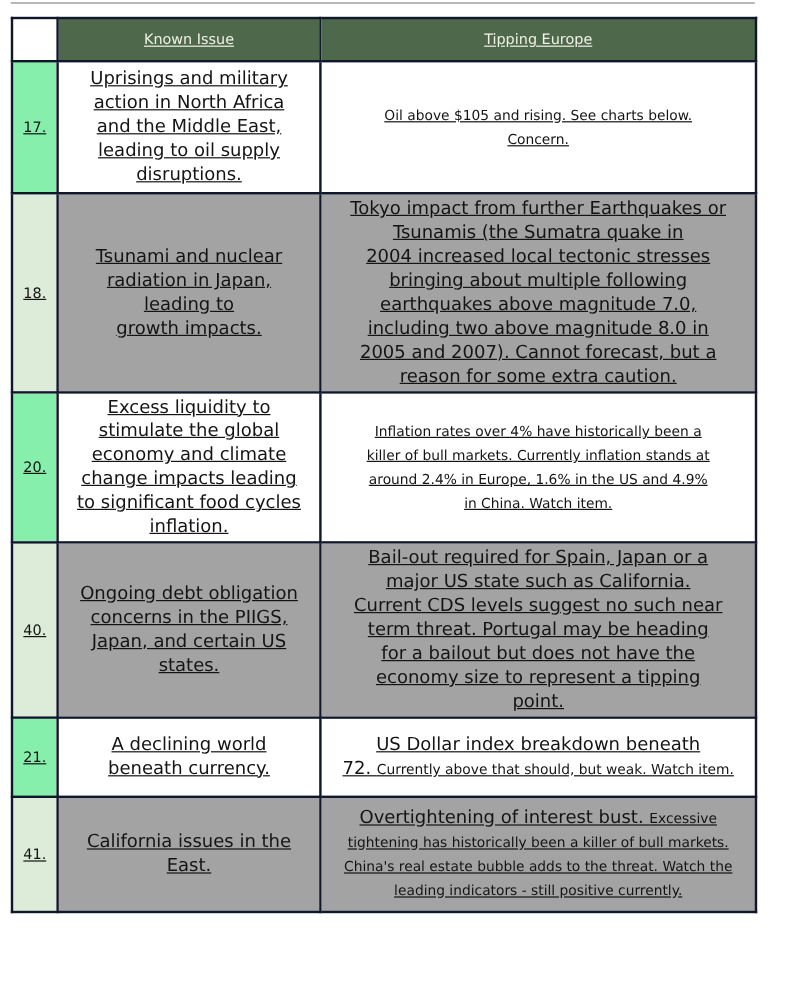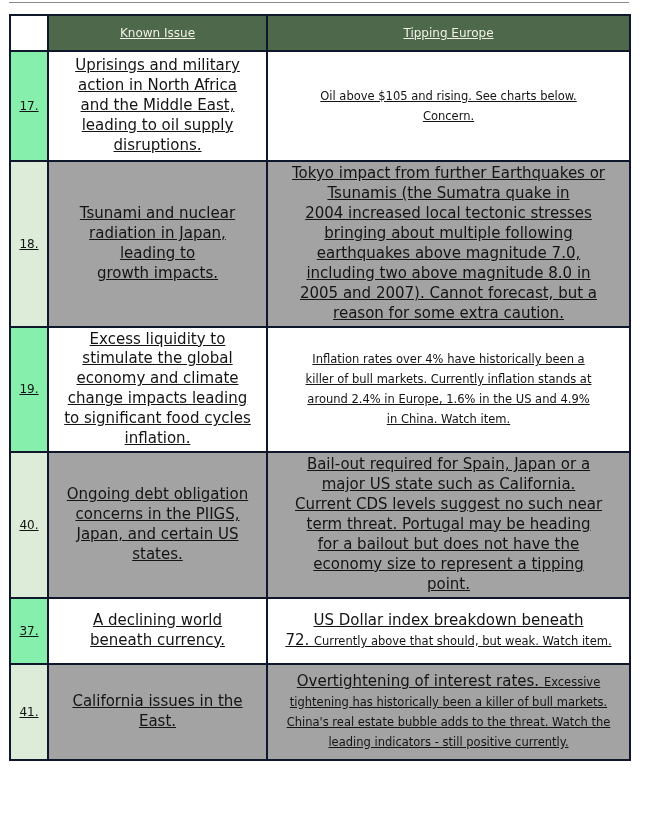--- a/index.html
+++ b/index.html
@@ -116,21 +116,21 @@
         <td class="tip"><span class="tl">Tokyo impact from further Earthquakes or
 Tsunamis (the Sumatra quake in
 2004 increased local tectonic stresses
 bringing about multiple following
 earthquakes above magnitude 7.0,
 including two above magnitude 8.0 in
 2005 and 2007). Cannot forecast, but a
 reason for some extra caution.</span><span class="ts"></span></td>
       </tr>
       <tr class="h19">
-        <td class="num">19.</td>
+        <td class="num">20.</td>
         <td class="issue">Excess liquidity to
 stimulate the global
 economy and climate
 change impacts leading
 to significant food cycles
 inflation.</td>
         <td class="tip"><span class="tl"></span><span class="ts">Inflation rates over 4% have historically been a
 killer of bull markets. Currently inflation stands at
 around 2.4% in Europe, 1.6% in the US and 4.9%
 in China. Watch item.</span></td>
@@ -143,27 +143,27 @@
 states.</td>
         <td class="tip"><span class="tl">Bail-out required for Spain, Japan or a
 major US state such as California.
 Current CDS levels suggest no such near
 term threat. Portugal may be heading
 for a bailout but does not have the
 economy size to represent a tipping
 point.</span><span class="ts"></span></td>
       </tr>
       <tr class="h21">
-        <td class="num">37.</td>
+        <td class="num">21.</td>
         <td class="issue">A declining world
 beneath currency.</td>
         <td class="tip"><span class="tl">US Dollar index breakdown beneath
 72. </span><span class="ts">Currently above that should, but weak. Watch item.</span></td>
       </tr>
       <tr class="h22 alt">
         <td class="num">41.</td>
         <td class="issue">California issues in the
 East.</td>
-        <td class="tip"><span class="tl">Overtightening of interest rates. </span><span class="ts">Excessive tightening has historically been a killer of bull markets. China's real estate bubble adds to the threat. Watch the leading indicators - still positive currently.</span></td>
+        <td class="tip"><span class="tl">Overtightening of interest bust. </span><span class="ts">Excessive tightening has historically been a killer of bull markets. China's real estate bubble adds to the threat. Watch the leading indicators - still positive currently.</span></td>
       </tr>
     </tbody>
   </table>
 </div>
 
 </body></html>

